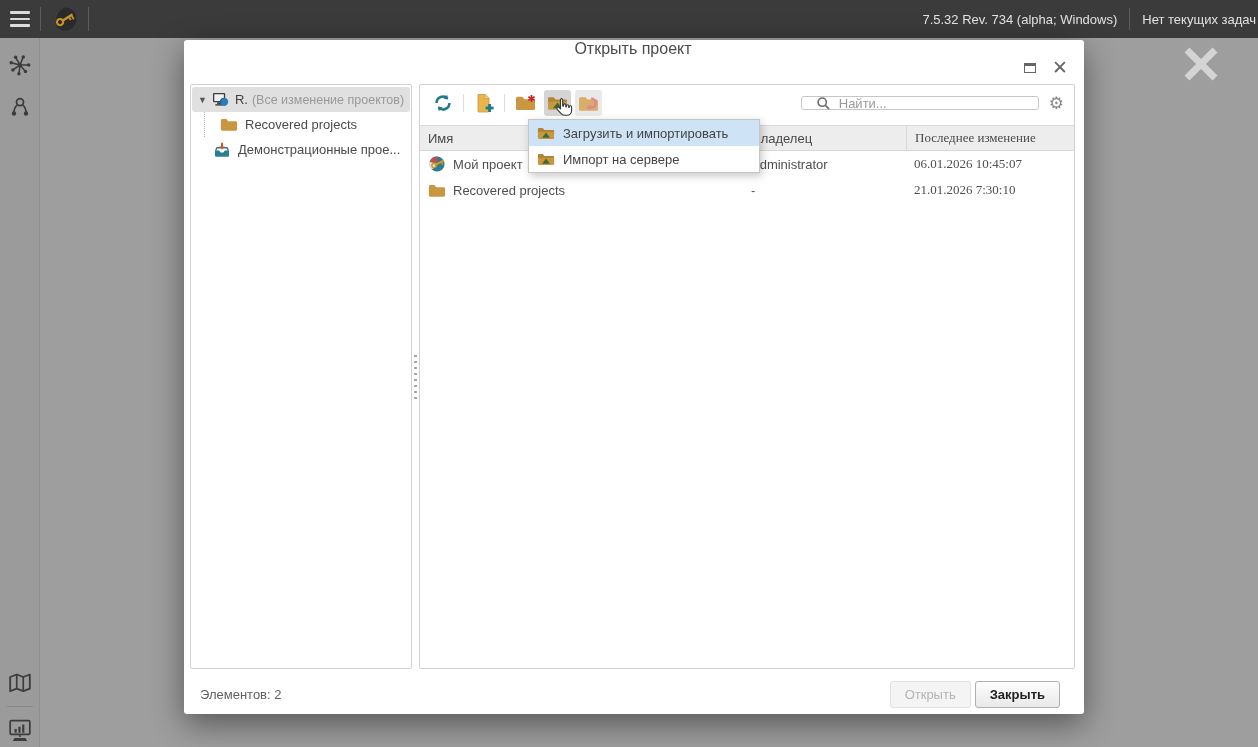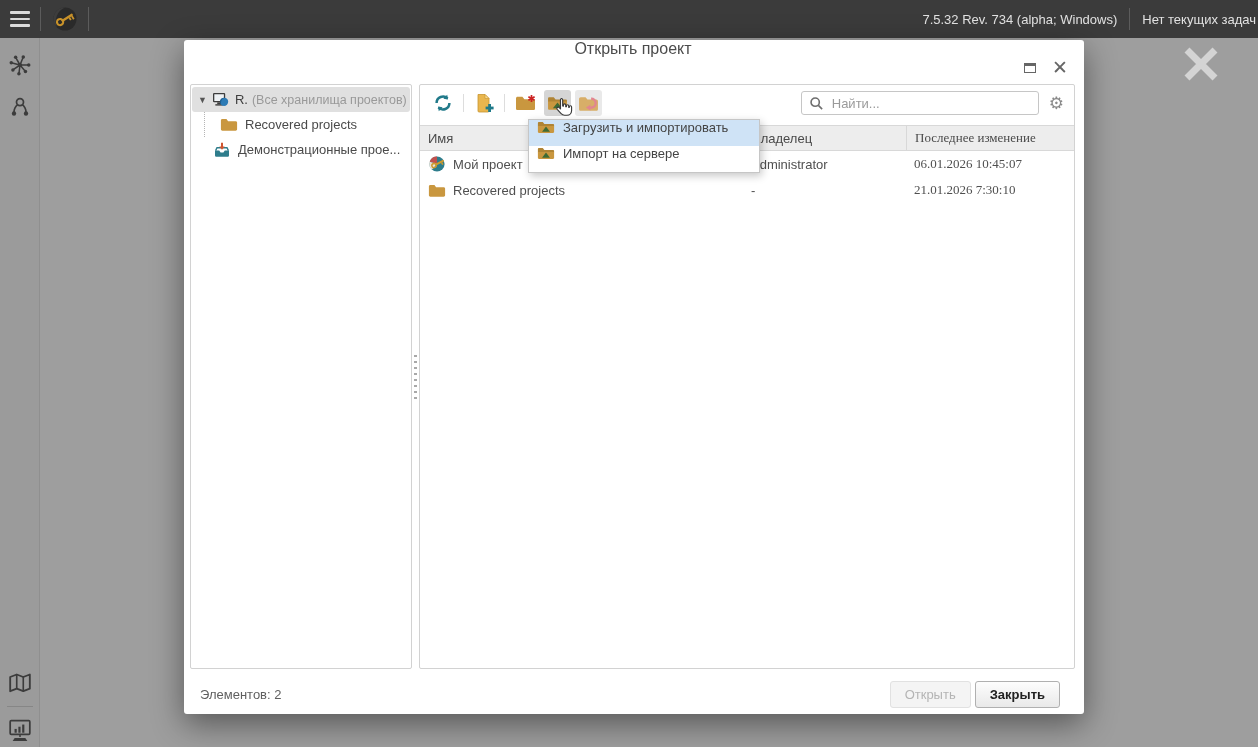--- a/index.html
+++ b/index.html
@@ -60,41 +60,41 @@
   
   .list-panel{position:absolute;left:235px;top:44px;right:9px;bottom:45px;border:1px solid #d2d2d2;
     border-radius:2px;background:#fff;overflow:hidden;}
   .toolbar{height:36px;display:flex;align-items:center;padding:0 10px;gap:4px;}
   .tbtn{min-width:24px;height:26px;display:flex;align-items:center;justify-content:center;
     border-radius:3px;cursor:pointer;padding:0 3px;}
   .tbtn.pressed{background:#d5d5d5;}
   .tbtn.hovered{background:#e9e9e9;}
   .tsep{width:1px;height:18px;background:#ddd;margin:0 3px;}
   .search-wrap{margin-left:auto;display:flex;align-items:center;gap:10px;}
-  .search-box{width:238px;height:24px;border:1px solid #c6c6c6;border-radius:3px;display:flex;
-    align-items:center;padding:0 7px;gap:6px;background:#fff;}
+  .search-box{width:238px;height:14px;border:1px solid #c6c6c6;border-radius:3px;display:flex;
+    align-items:center;padding:0 14px;gap:6px;background:#fff;}
   .search-box input{border:none;outline:none;flex:1;font-size:13px;color:#444;
     font-family:"Liberation Sans",sans-serif;background:transparent;}
   .search-box input::placeholder{color:#9a9a9a;}
   .gear{font-size:17px;color:#8a8a8a;cursor:pointer;font-family:"DejaVu Sans",sans-serif;line-height:1;}
 
   .thead{display:flex;height:26px;background:#ededed;border-top:1px solid #d8d8d8;
     border-bottom:1px solid #d8d8d8;font-size:13px;color:#4a4a4a;align-items:stretch;margin-top:4px;}
   .th{display:flex;align-items:center;padding:0 8px;cursor:pointer;}
   .col-name{width:323px;}
   .col-owner{width:163px;border-left:1px solid #d8d8d8;}
   .col-mod{flex:1;border-left:1px solid #d8d8d8;font-family:Liberation Serif, serif;}
   .trow{display:flex;height:26px;align-items:center;font-size:13px;color:#4f4f4f;cursor:pointer;}
   .trow .col-owner,.trow .col-mod{border-left:none;}
   .td{display:flex;align-items:center;padding:0 8px;gap:7px;overflow:hidden;white-space:nowrap;}
 
   
   .menu{position:absolute;left:344px;top:79px;width:232px;background:#fff;border:1px solid #c6c6c6;
     box-shadow:2px 3px 8px rgba(0,0,0,.22);z-index:20;}
-  .menu-item{height:26px;display:flex;gap:8px;padding:0 8px;font-size:13px;
+  .menu-item{height:26px;display:flex;align-items:center;gap:8px;padding:0 8px;font-size:13px;
     color:#444;cursor:pointer;white-space:nowrap;}
   .menu-item.hl{background:#cfe3f6;}
 
   
   .cursor{position:absolute;left:369px;top:56px;z-index:30;pointer-events:none;}
 
   
   .dlg-footer{position:absolute;left:0;right:11px;bottom:0;height:40px;display:flex;align-items:center;
     padding:0 13px 0 16px;font-size:13px;color:#5f5f5f;}
   .btn-group{margin-left:auto;display:flex;gap:4px;}
@@ -284,21 +284,21 @@
     </div>
   </div>
 
   <div class="tree-panel">
     <div class="tree-row selected">
       <span class="expander">▼</span>
       <svg width="17" height="15">
           <use href="#sym-monitor-db"></use>
         </svg>
       <span class="tree-label">R.</span>
-      <span class="tree-hint">(Все хранилища проектов)</span>
+      <span class="tree-hint">(Все изменение проектов)</span>
     </div>
     <div class="tree-row">
       <span class="guide"></span>
       <svg width="18" height="15">
           <use href="#sym-folder"></use>
         </svg>
       <span class="tree-text">Recovered projects</span>
     </div>
     <div class="tree-row" style="padding-left:22px;">
       <svg width="18" height="16">

